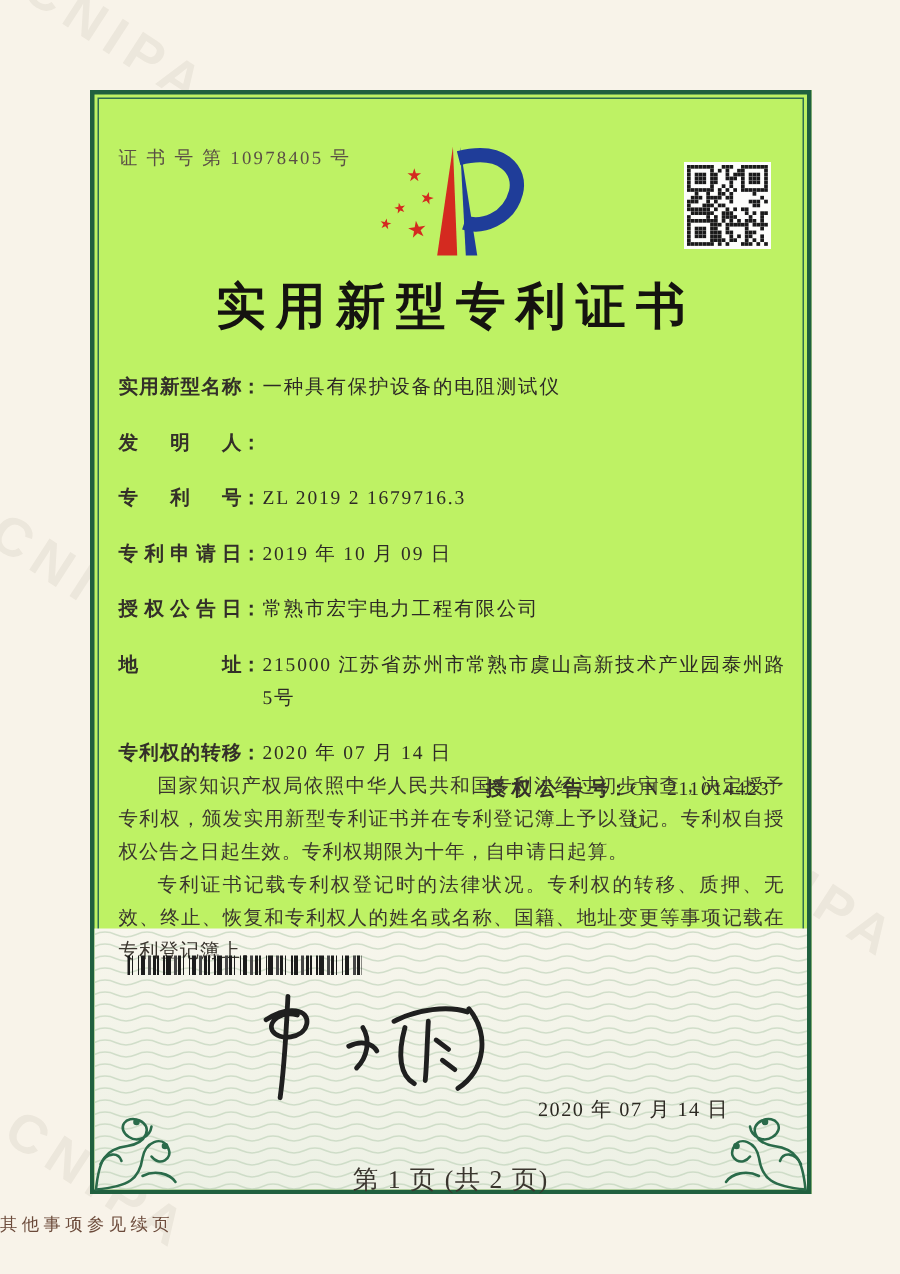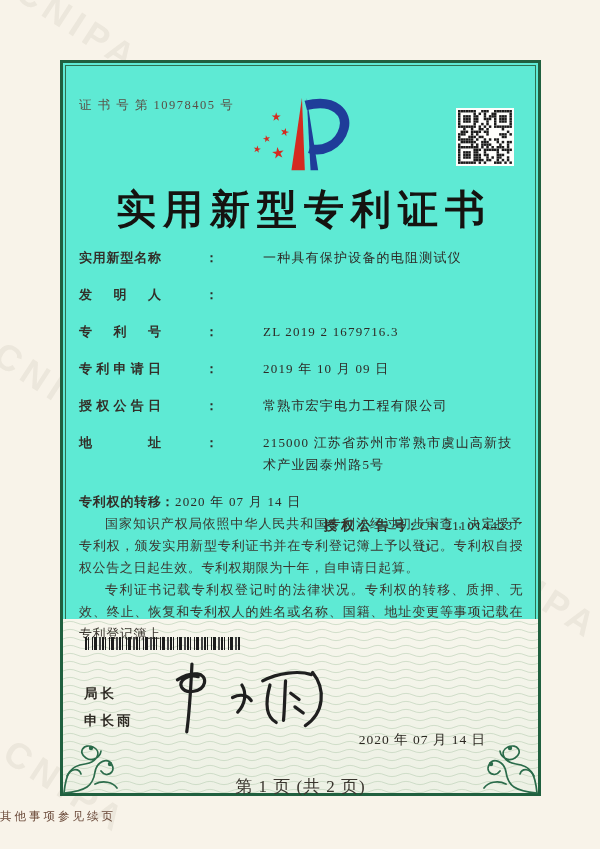--- a/index.html
+++ b/index.html
@@ -13,21 +13,21 @@
   .wm{
     position:absolute;font-family:"Liberation Sans","DejaVu Sans",sans-serif;
     font-weight:bold;font-size:36px;letter-spacing:6px;
     color:rgba(125,112,92,0.09);transform:rotate(33deg);
     white-space:nowrap;pointer-events:none;z-index:1;
   }
   
   .frame{
     position:absolute;left:60px;top:60px;width:481px;height:736px;
     box-sizing:border-box;border:3px solid #20603f;
-    background:#5eead4;z-index:2;
+    background:#bef264;z-index:2;
   }
   .frame-inner{
     position:absolute;inset:2px;border:1px solid #2f7050;pointer-events:none;
   }
   .wave-zone{
     position:absolute;left:0;right:0;top:556px;bottom:0;
     background:linear-gradient(180deg,#f7f6ec,#edf1e5);
     overflow:hidden;
   }
   .wave-zone svg{display:block;}
@@ -39,26 +39,26 @@
     position:absolute;left:16px;top:34px;font-size:12.5px;
     letter-spacing:1.5px;color:#5a4f45;z-index:5;
   }
   .logo{position:absolute;left:50%;top:30px;transform:translateX(-50%);z-index:5;}
   .qr{
     position:absolute;right:24px;top:45px;width:58px;height:58px;
     background:#fdfdfb;z-index:5;
   }
   .title{
     position:absolute;left:0;right:0;top:119px;text-align:center;
-    font-size:40px;font-weight:bold;color:#151310;
+    font-size:33px;font-weight:bold;color:#151310;
     letter-spacing:7px;text-indent:7px;z-index:5;
   }
   
   .fields{position:absolute;left:16px;right:14px;top:184px;z-index:5;font-size:13px;}
-  .field{display:flex;margin-bottom:15px;line-height:22px;gap:44px;}
+  .field{display:flex;margin-bottom:15px;line-height:22px;}
   .flabel{
     flex:0 0 82px;text-align:justify;text-align-last:justify;
     font-weight:bold;color:#332f29;
   }
   .colon{flex:0 0 14px;font-weight:bold;}
   .fvalue{flex:1;letter-spacing:1.2px;max-width:352px;}
   .field-pair{display:flex;}
   .field-pair .half1{flex:0 0 55%;display:flex;line-height:22px;}
   .field-pair .half2{flex:1;display:flex;line-height:22px;margin-top:24px;}
   .field-pair .flabel{flex:0 0 82px;}
@@ -462,24 +462,20 @@
     </div>
   </div>
 
   <div class="paras">
     <p>国家知识产权局依照中华人民共和国专利法经过初步审查，决定授予专利权，颁发实用新型专利证书并在专利登记簿上予以登记。专利权自授权公告之日起生效。专利权期限为十年，自申请日起算。</p>
     <p>专利证书记载专利权登记时的法律状况。专利权的转移、质押、无效、终止、恢复和专利权人的姓名或名称、国籍、地址变更等事项记载在专利登记簿上。</p>
   </div>
 
   <div class="barcode"></div>
 
-  <div class="sig-block">
-    <div>局长</div>
-    <div>申长雨</div>
-  </div>
 
   <svg class="sig-hand" width="200" height="78" viewBox="0 0 190 75">
     <g fill="none" stroke="#1f1f1f" stroke-width="3.1" stroke-linecap="round">
       <path d="M30,20 C44,11 58,13 56,23 C54,32 38,34 34,27 C31,21 40,14 50,17"></path>
       <path d="M44,5 C43,25 42,48 39,70"></path>
       <path d="M92,25 C97,33 95,44 88,51"></path>
       <path d="M83,37 C91,33 98,35 101,40"></path>
       <path d="M112,21 C127,13 147,11 159,15"></path>
       <path d="M119,25 C114,43 116,56 125,61"></path>
       <path d="M134,21 C133,38 133,50 132,59"></path>

